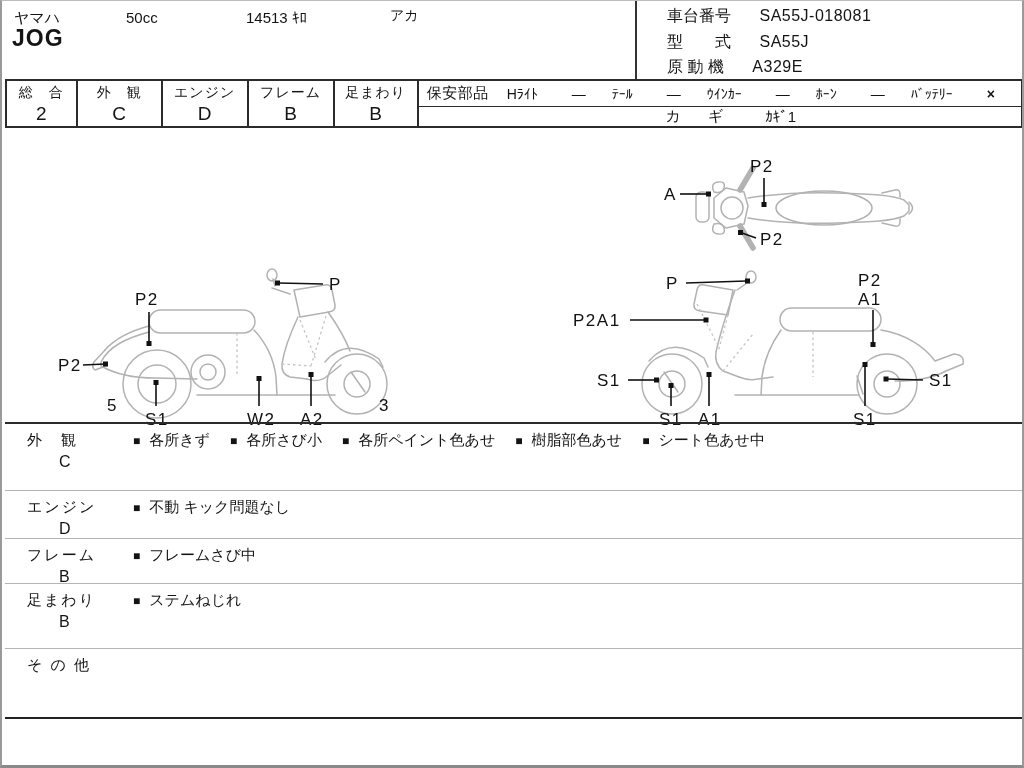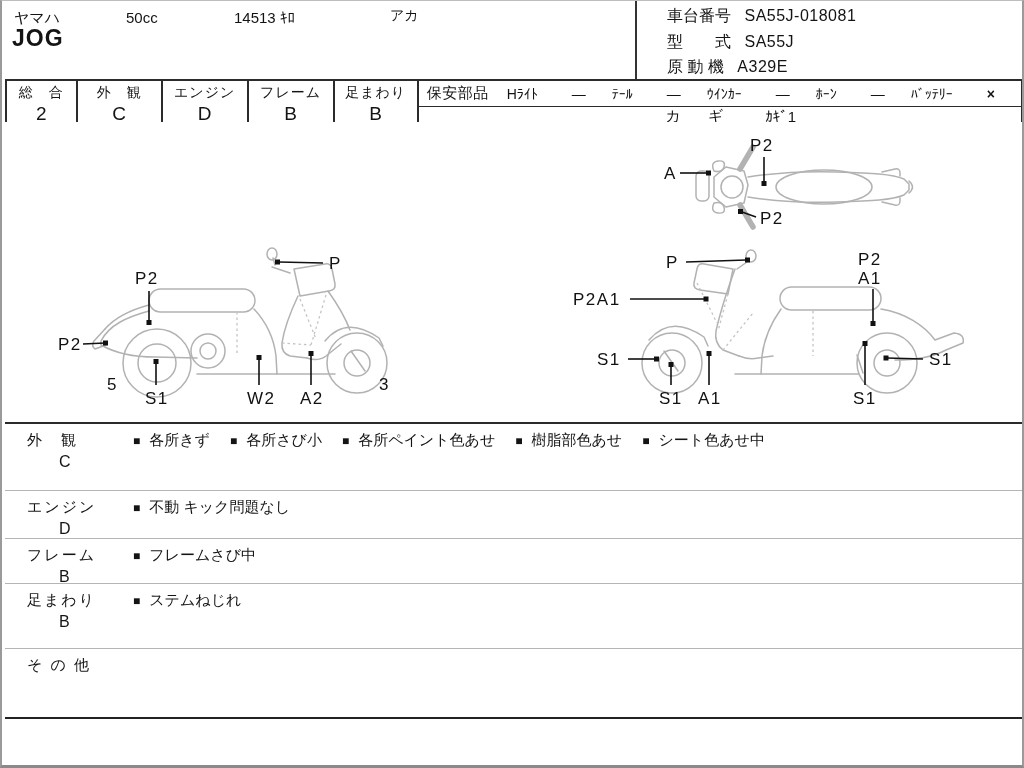--- a/index.html
+++ b/index.html
@@ -6,30 +6,30 @@
   body { background:#e8e8e8; font-family:"Liberation Sans", sans-serif; color:#141414; }
   .page {
     position:relative; width:1024px; height:768px; background:#ffffff;
     overflow:hidden; border-left:2px solid #9a9a9a; border-right:2px solid #9a9a9a;
     border-top:1px solid #bdbdbd; border-bottom:3px solid #8a8a8a;padding-left:44px;
   }
   
   .hdr-item { position:absolute; font-size:15px; white-space:nowrap; }
   .h-maker   { left:12px;  top:8px; }
   .h-disp    { left:124px; top:8px; }
-  .h-mileage { left:232px; top:8px;text-align:center; }
+  .h-mileage { left:244px; top:8px;text-align:center; }
   .h-color   { left:388px; top:6px; font-size:14px; }
   .h-model   { left:10px;  top:24px; font-size:23px; font-weight:600; letter-spacing:1px; }
   .id-box {
     position:absolute; left:633px; top:0; width:391px; height:78px;
     border-left:2px solid #333;
   }
   .id-row { position:absolute; left:30px; font-size:16px; white-space:nowrap; }
   .id-row .lbl { display:inline-block; }
-  .id-row .val { display:inline-block; margin-left:9px; letter-spacing:0.5px; }
+  .id-row .val { display:inline-block; margin-left:24px; letter-spacing:0.5px; }
   .id-r1 { top:5px; } .id-r2 { top:31px; } .id-r3 { top:56px; }
 
   
   .grade-table {
     position:absolute; left:3px; top:78px; width:1018px; height:49px;
     border:2px solid #2b2b2b; display:flex;
   }
   .g-cell { border-right:2px solid #2b2b2b; display:flex; flex-direction:column; align-items:center; }
   .g-cell .g-label { font-size:14px; letter-spacing:1px; margin-top:3px; }
   .g-cell .g-value { font-size:19px; margin-top:1px; }
@@ -42,21 +42,21 @@
   .safety-title { margin-right:18px; letter-spacing:0.5px; }
   .safety-item { display:flex; align-items:center; margin-right:26px;gap:24px; }
   .safety-item .s-name { font-size:14px; }
   .safety-item .s-status { margin-left:10px; font-size:14px; }
   .s-status.cross { font-weight:bold; }
   .safety-key { flex:1; display:flex; align-items:center; padding-left:22px; font-size:15px; }
   .safety-key .k-label { letter-spacing:6px; }
   .safety-key .k-value { margin-left:36px; }
 
   
-  .diagram-area { position:absolute; left:3px; top:121px; width:1018px; height:217px; background:#fff; }
+  .diagram-area { position:absolute; left:3px; top:142px; width:1018px; height:217px; background:#fff; }
   .diag { position:absolute; }
   .d-top   { left:647px; top:5px; }
   .d-right { left:52px;  top:121px; }
   .d-left  { left:562px; top:121px; }
   svg text { fill:#111; font-family:"Liberation Sans",sans-serif; font-size:17px; letter-spacing:1.5px; }
   .sk  { stroke:#b2b2b2; fill:none; stroke-width:1.5; stroke-linecap:round; stroke-linejoin:round; }
   .skd { stroke:#c4c4c4; fill:none; stroke-width:1.3; stroke-dasharray:2.5,3; }
   .ptr { stroke:#111; stroke-width:1.6; fill:none; }
   .dot { fill:#111; stroke:none; }
 

